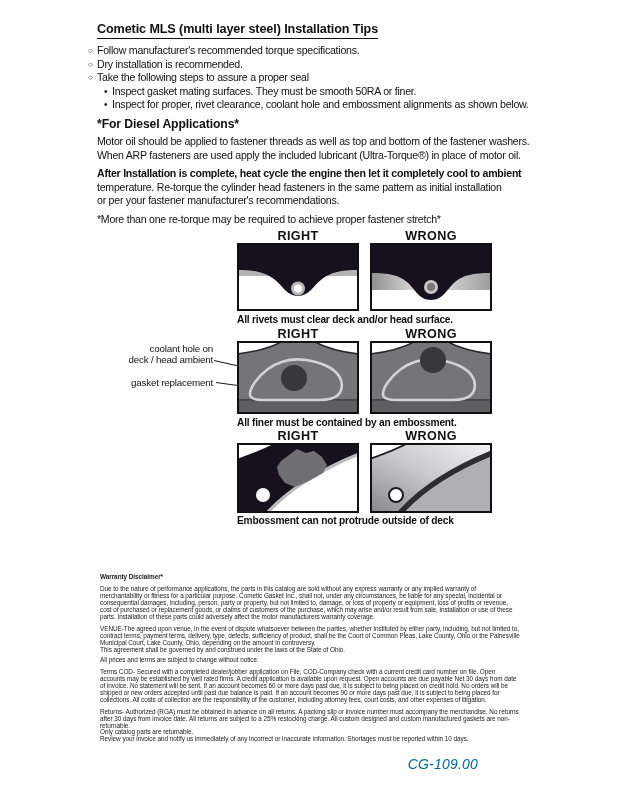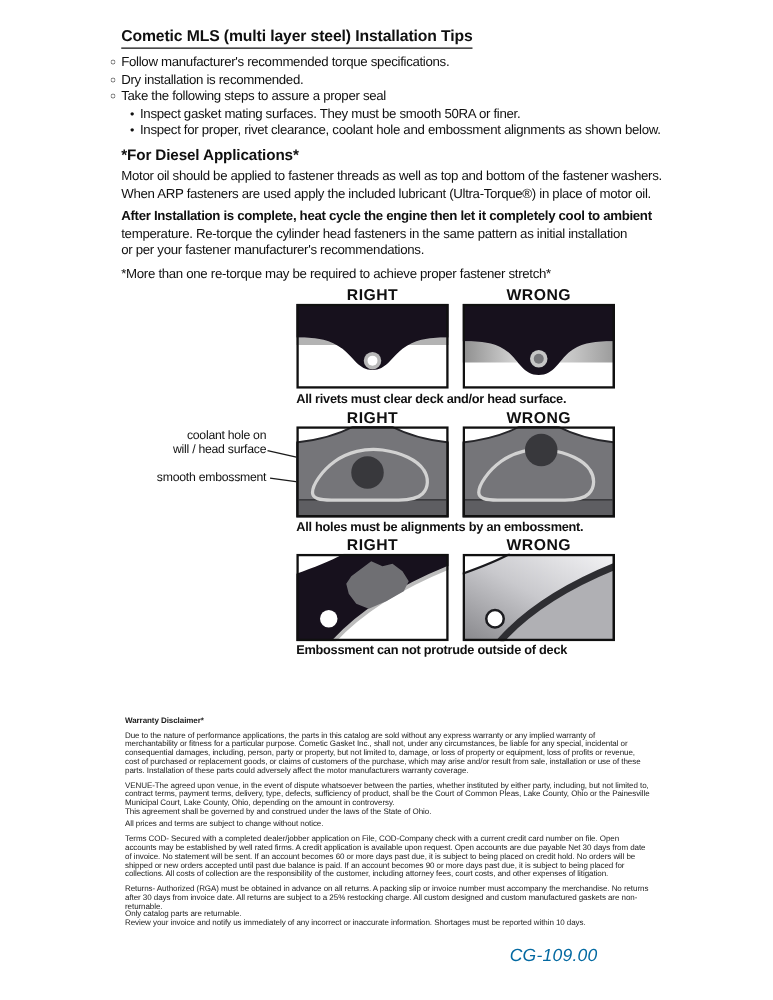--- a/index.html
+++ b/index.html
@@ -89,23 +89,23 @@
       <rect x="1" y="1" width="120" height="66" fill="none" stroke="#101010" stroke-width="2"></rect>
     </svg>
   </div>
   <div class="abs fig-caption" style="top:314px;">All rivets must clear deck and/or head surface.</div>
 
   <div class="abs fig-label" style="left:237px;top:327px;">RIGHT</div>
   <div class="abs fig-label" style="left:370px;top:327px;">WRONG</div>
 
   <div class="abs callout" style="right:405px;top:343px;">
     <div>coolant hole on</div>
-    <div>will / head surface</div>
+    <div>deck / head ambient</div>
   </div>
-  <div class="abs callout" style="right:405px;top:377px;">smooth embossment</div>
+  <div class="abs callout" style="right:405px;top:377px;">gasket replacement</div>
   <div class="abs leader" style="left:214px;top:360px;width:80px;transform:rotate(12.7deg);"></div>
   <div class="abs leader" style="left:216px;top:382px;width:52px;transform:rotate(7.7deg);"></div>
 
   <div class="abs fig-box" style="left:237px;top:341px;">
     <svg width="122" height="73" viewBox="0 0 122 73">
       <rect width="122" height="73" fill="#ffffff"></rect>
       <path d="M0,13 C18,11 35,6 46,0 H76 C87,6 104,11 122,13 V73 H0 Z" fill="#757579" stroke="#26262a" stroke-width="1.5"></path>
       <rect x="2" y="59" width="118" height="12" fill="#5e5e62"></rect>
       <rect x="2" y="58.2" width="118" height="1.3" fill="#3a3a3e"></rect>
       <path d="M13,53 C13,47 20,36 31,28 C41,21 55,17 69,19 C84,21 97,27 102,35 C106,41 106,49 101,54 C97,58 90,59 82,59 H28 C19,59 13,58 13,53 Z" fill="none" stroke="#d2d2d2" stroke-width="2.6" stroke-linejoin="round"></path>
@@ -117,21 +117,21 @@
     <svg width="122" height="73" viewBox="0 0 122 73">
       <rect width="122" height="73" fill="#ffffff"></rect>
       <path d="M0,13 C18,11 35,6 46,0 H76 C87,6 104,11 122,13 V73 H0 Z" fill="#757579" stroke="#26262a" stroke-width="1.5"></path>
       <rect x="2" y="59" width="118" height="12" fill="#5e5e62"></rect>
       <rect x="2" y="58.2" width="118" height="1.3" fill="#3a3a3e"></rect>
       <path d="M13,53 C13,47 20,36 31,28 C41,21 55,17 69,19 C84,21 97,27 102,35 C106,41 106,49 101,54 C97,58 90,59 82,59 H28 C19,59 13,58 13,53 Z" fill="none" stroke="#d2d2d2" stroke-width="2.6" stroke-linejoin="round"></path>
       <circle cx="63" cy="19" r="13" fill="#38383c"></circle>
       <rect x="1" y="1" width="120" height="71" fill="none" stroke="#101010" stroke-width="2"></rect>
     </svg>
   </div>
-  <div class="abs fig-caption" style="top:417px;">All holes must be alignments by an embossment.</div>
+  <div class="abs fig-caption" style="top:417px;">All finer must be contained by an embossment.</div>
 
   <div class="abs fig-label" style="left:237px;top:429px;">RIGHT</div>
   <div class="abs fig-label" style="left:370px;top:429px;">WRONG</div>
 
   <div class="abs fig-box" style="left:237px;top:443px;">
     <svg width="122" height="70" viewBox="0 0 122 70">
       <rect width="122" height="70" fill="#ffffff"></rect>
       <path d="M0,16 C14,11 27,6 38,0 H122 V10 C90,23 54,43 30,70 H0 Z" fill="#17111d"></path>
       <path d="M122,11 C90,24 54,44 30,70" fill="none" stroke="#bcbcbc" stroke-width="3.2"></path>
       <polygon points="44,18 52,12 60,6 69,10 77,8 85,14 90,22 86,30 72,38 58,44 48,40 42,32 40,24" fill="#6f6f73"></polygon>

